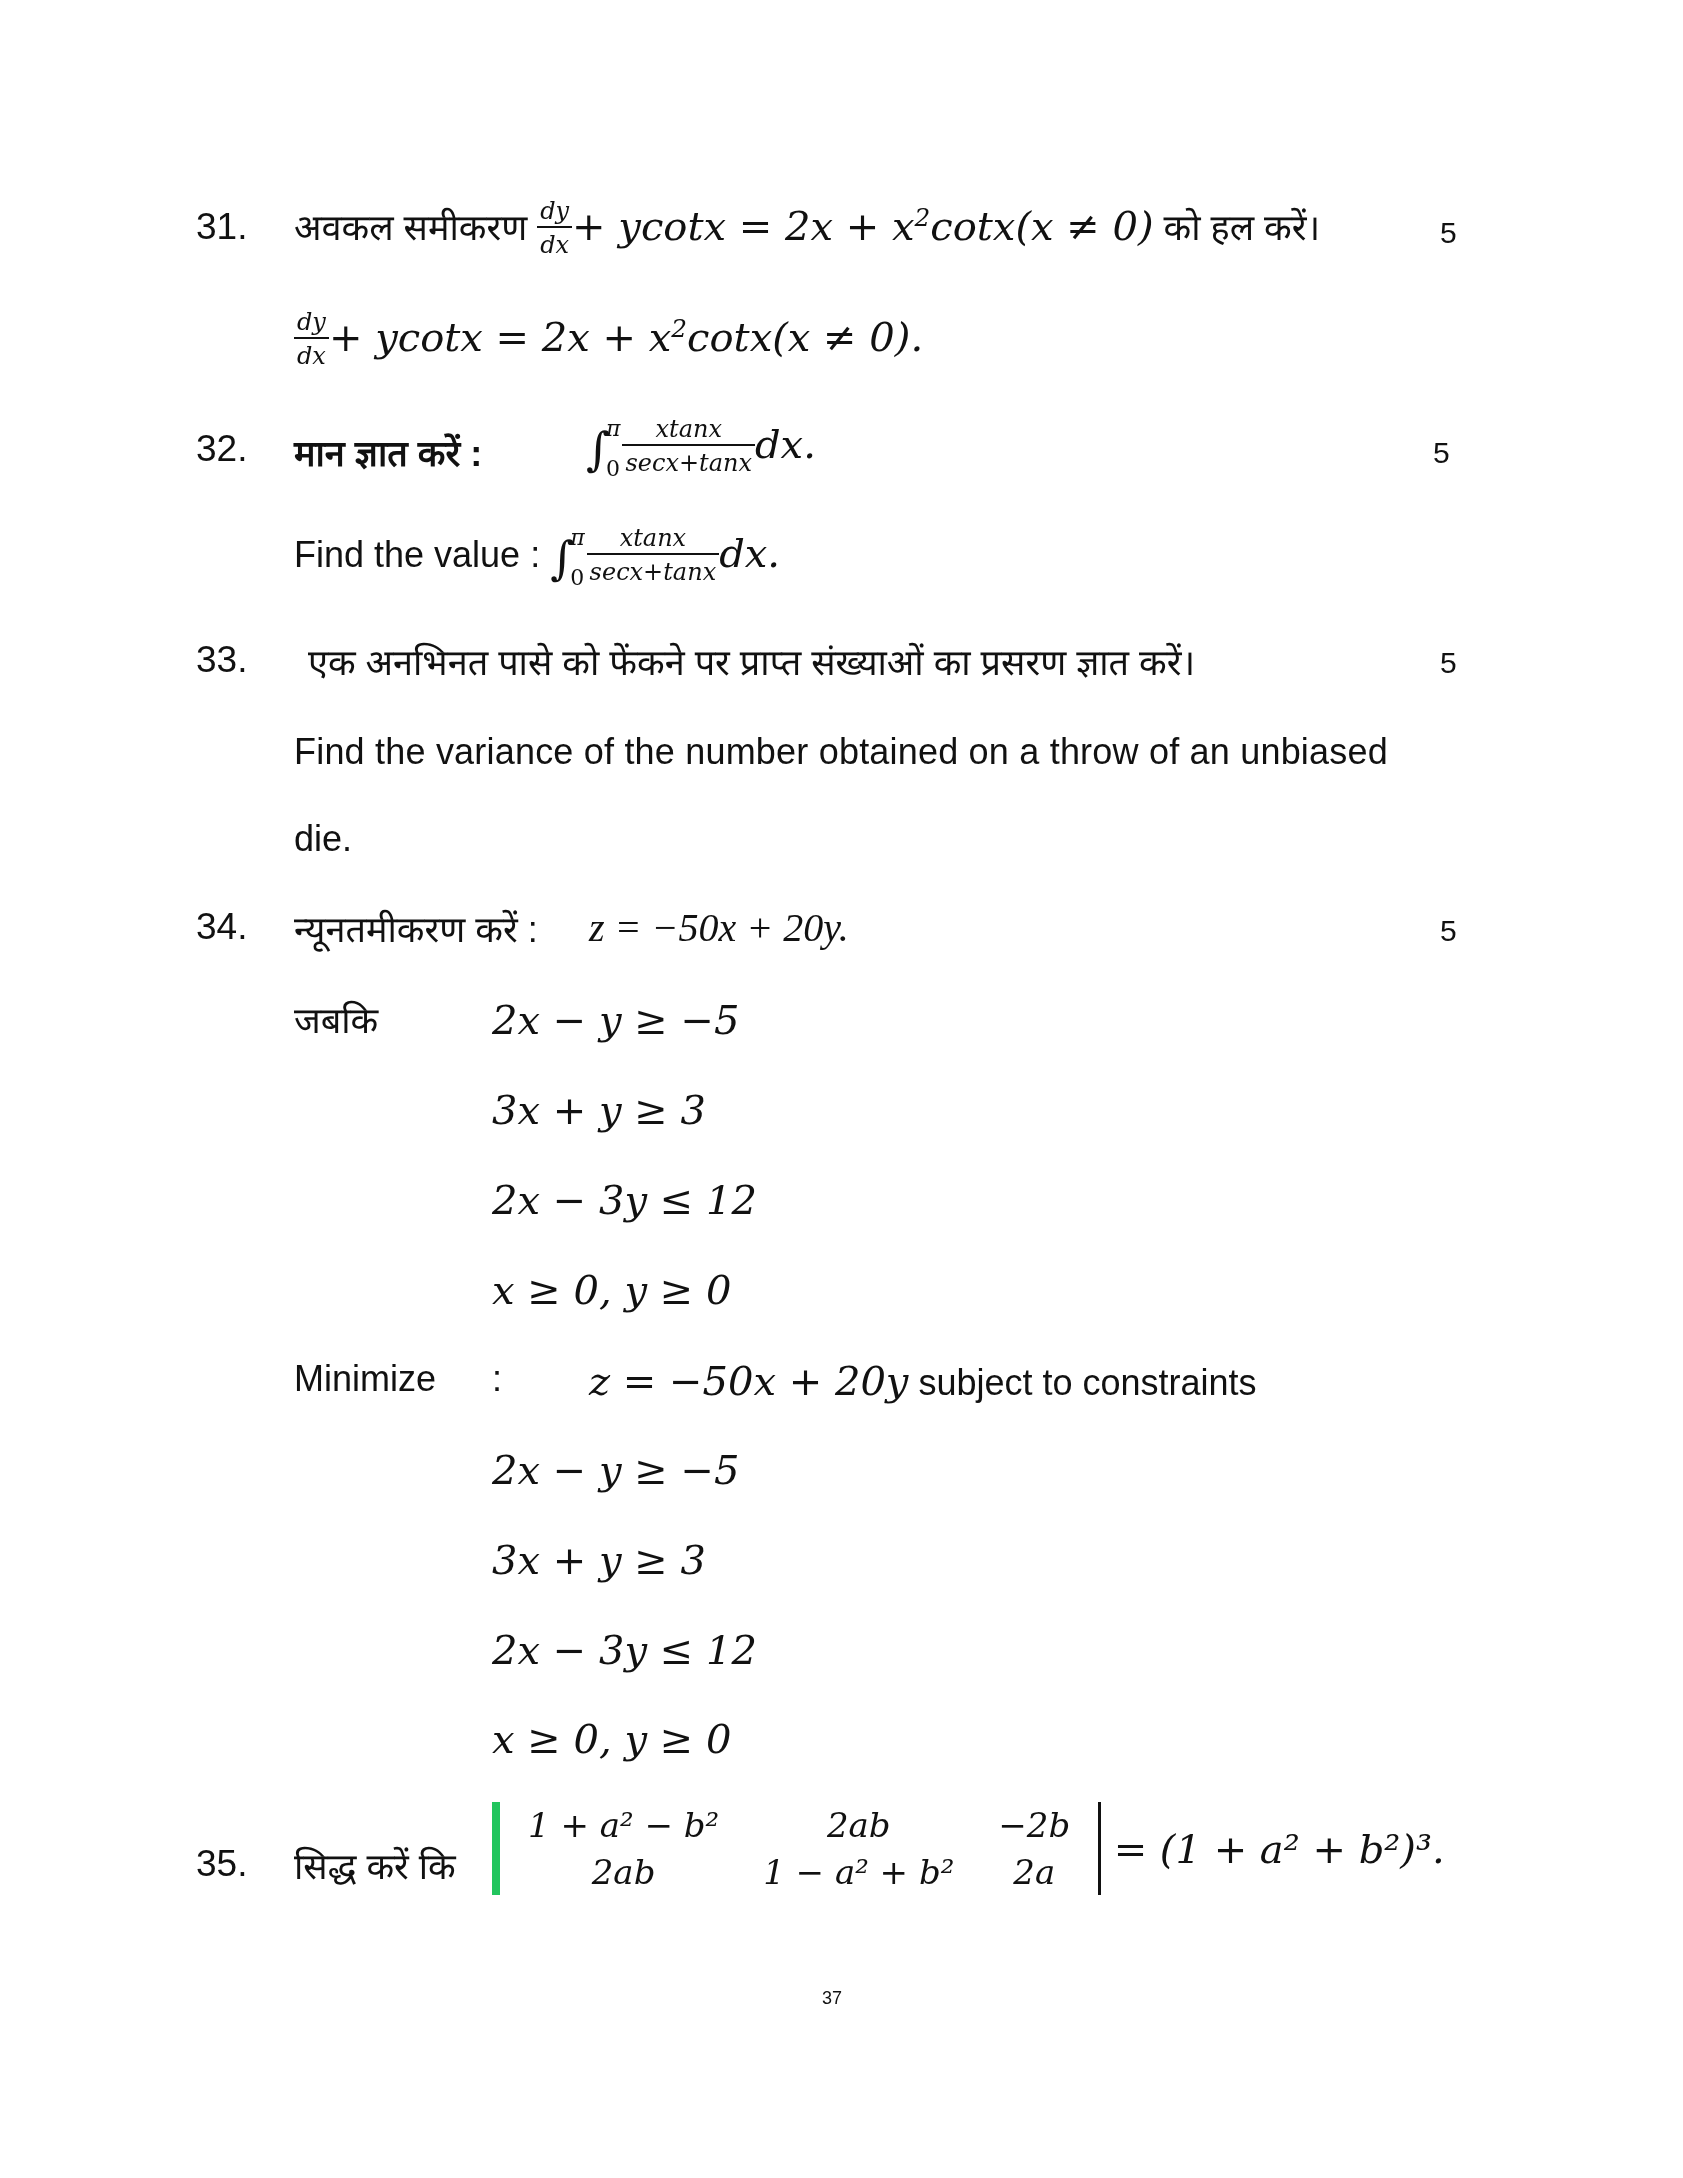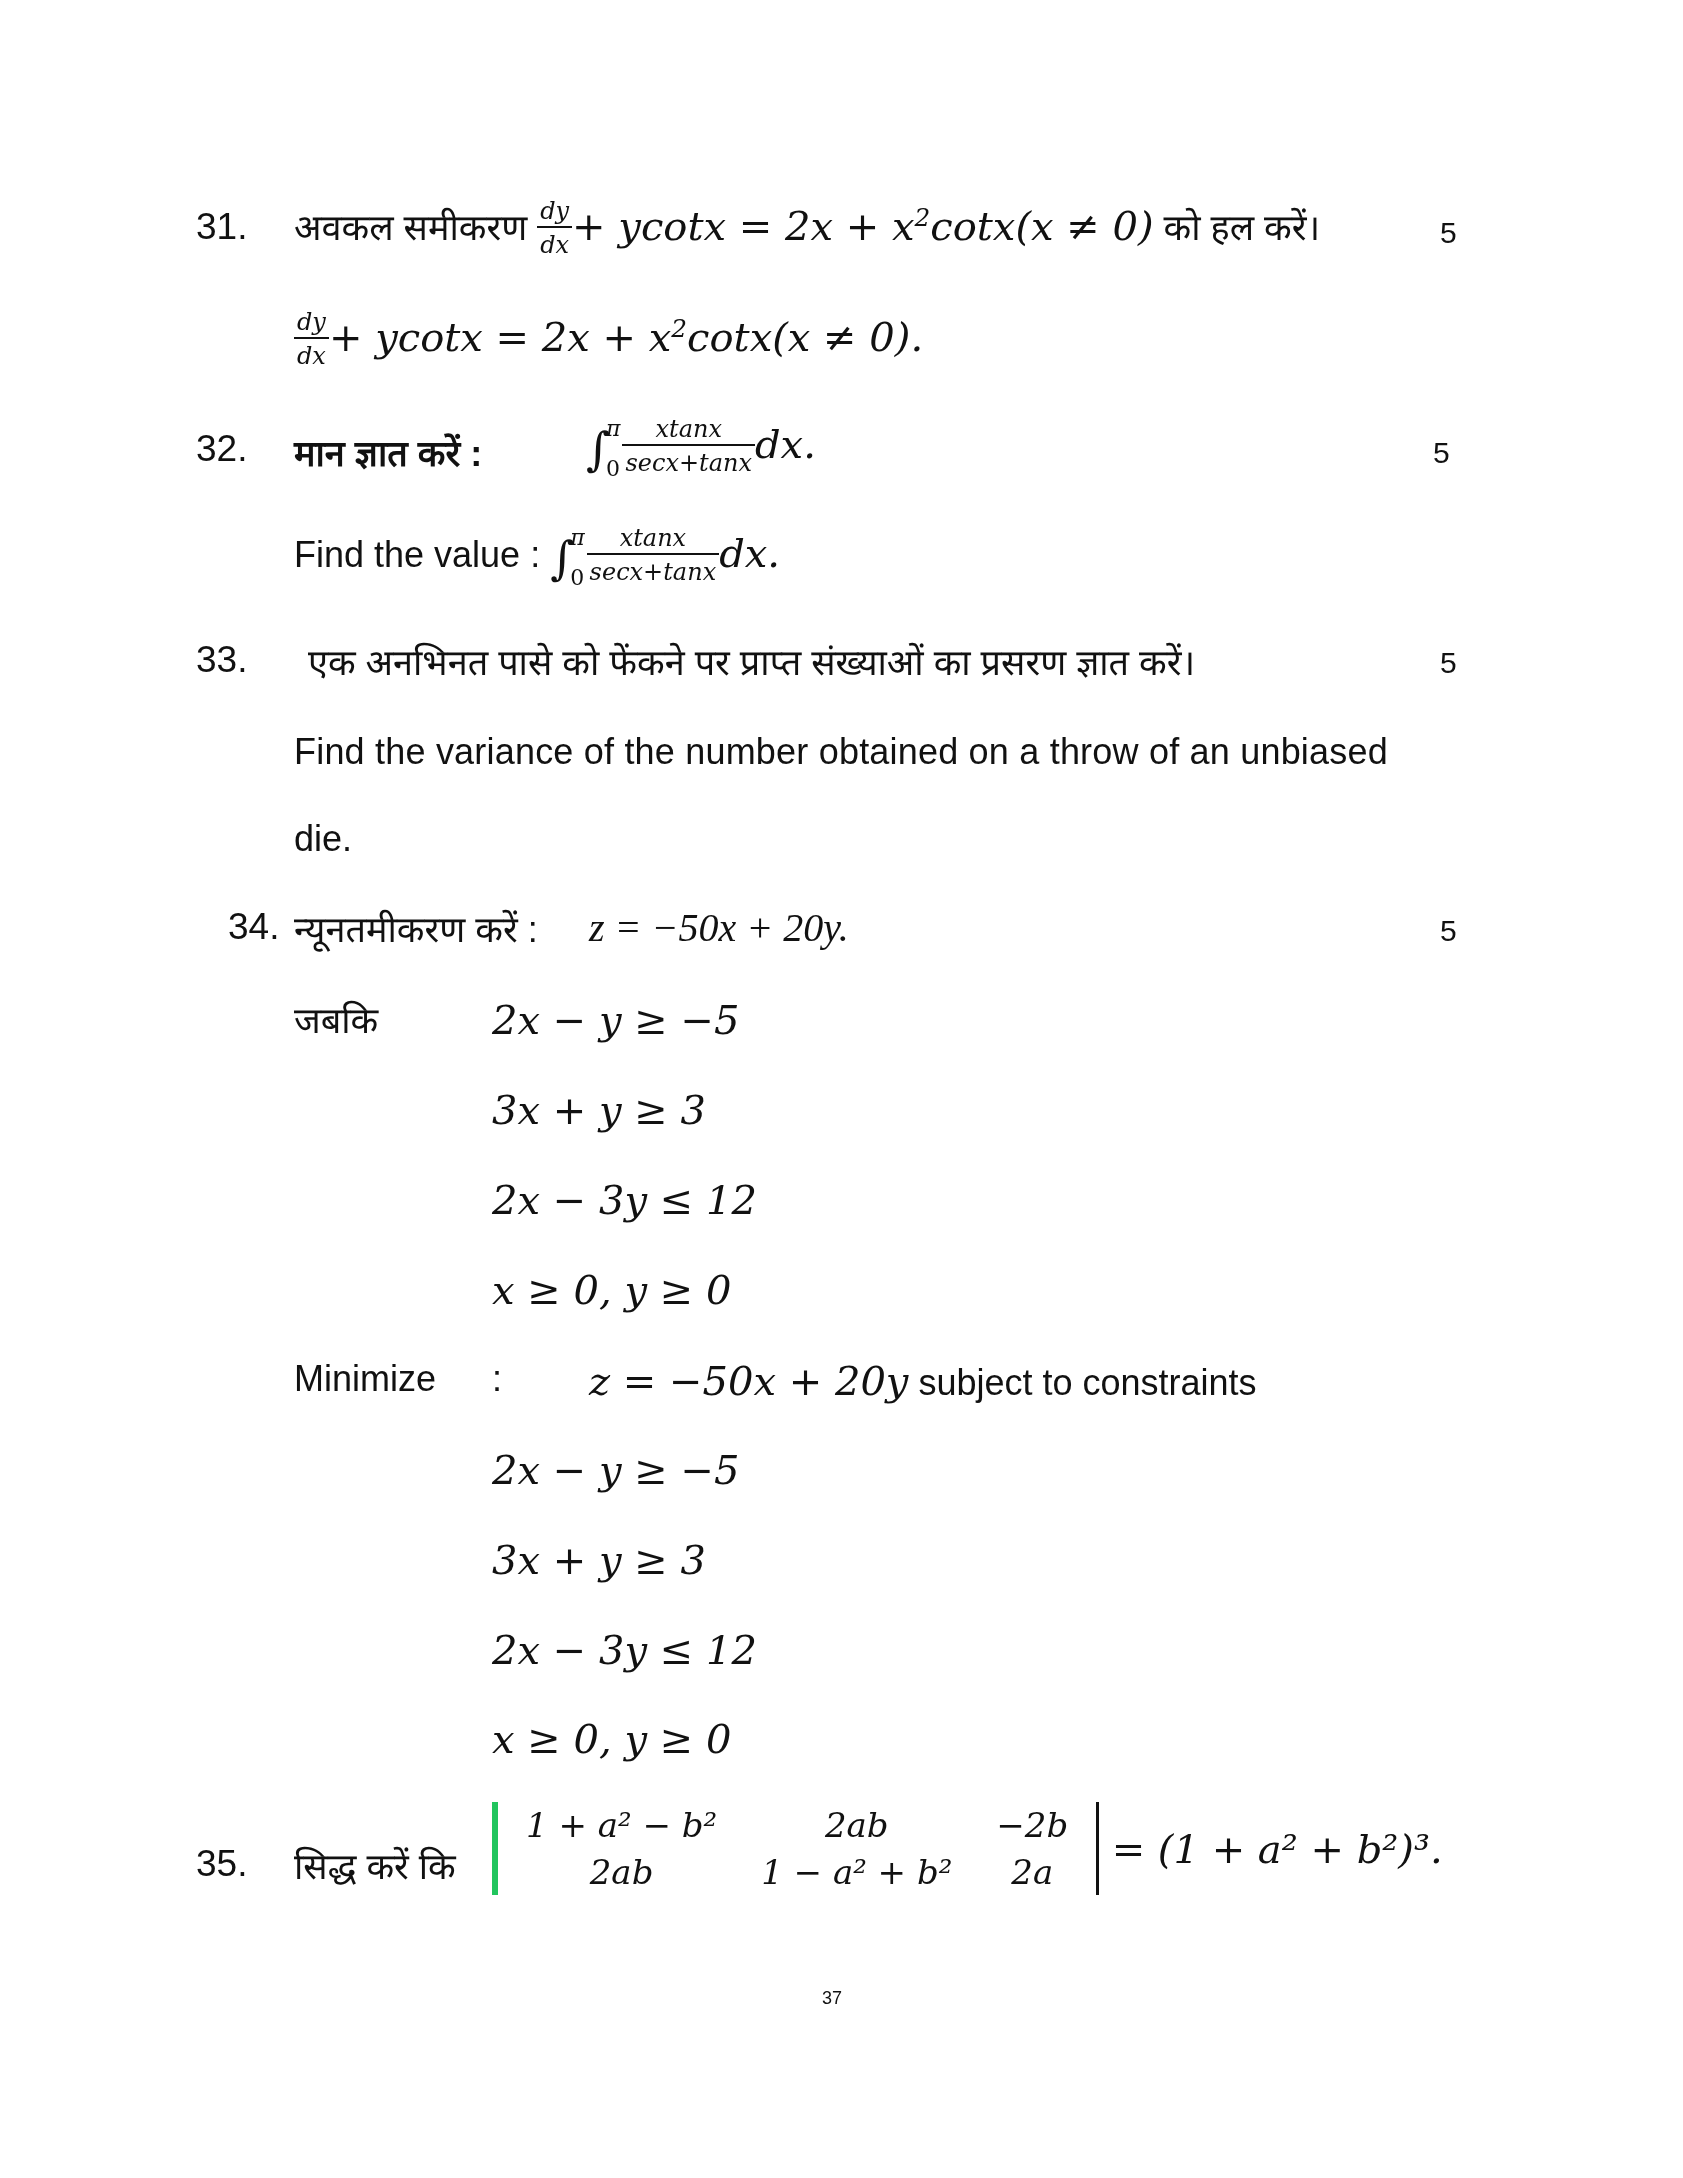--- a/index.html
+++ b/index.html
@@ -11,21 +11,21 @@
   .math { font-family:"DejaVu Serif", serif; font-style:italic; font-size:40px; }
   .frac { display:inline-block; vertical-align:middle; text-align:center; font-family:"DejaVu Serif", serif; font-style:italic; }
   .frac .num { display:block; padding:0 3px; border-bottom:2.5px solid #111; line-height:1.15; }
   .frac .den { display:block; padding:4px 3px; line-height:1.15; }
   .frac.small { font-size:24px; }
   .integral { font-family:"DejaVu Serif", serif; font-size:46px; display:inline-block; vertical-align:middle; position:relative; }
   .limits { display:inline-block; vertical-align:middle; font-family:"DejaVu Serif", serif; font-size:22px; line-height:1; margin-left:-4px; margin-right:2px; }
   .limits span { display:block; }
   .limits .upper { font-style:italic; margin-bottom:18px; }
   sup { font-size:0.62em; vertical-align:super; line-height:0; }
-  .det { display:inline-block; vertical-align:middle; border-left:6px solid #22c55e; border-right:3px solid #111; padding:0 6px; }
+  .det { display:inline-block; vertical-align:middle; border-left:8px solid #22c55e; border-right:3px solid #111; padding:0 6px; }
   .det table { border-collapse:collapse; font-family:"DejaVu Serif", serif; font-style:italic; font-size:34px; }
   .det td { text-align:center; padding:2px 22px; line-height:1.25; }
   .pagenum { font-size:18px; left:822px; font-family:"Liberation Sans", sans-serif; }
 </style>
 </head>
 <body>
 
 <div class="abs qnum" style="top:206px;">31.</div>
 <div class="abs txt" style="left:294px; top:198px;">
   <span>अवकल समीकरण</span>
@@ -47,21 +47,21 @@
   <span>Find the value :</span>
   <span class="integral">∫</span><span class="limits"><span class="upper">π</span><span>0</span></span><span class="frac small"><span class="num">xtanx</span><span class="den">secx+tanx</span></span><span class="math">dx.</span>
 </div>
 
 <div class="abs qnum" style="top:639px;">33.</div>
 <div class="abs txt" style="left:308px; top:637px;">एक अनभिनत पासे को फेंकने पर प्राप्त संख्याओं का प्रसरण ज्ञात करें।</div>
 <div class="abs marks" style="top:646px;">5</div>
 <div class="abs txt" style="left:294px; top:731px; letter-spacing:0.2px;">Find the variance of the number obtained on a throw of an unbiased</div>
 <div class="abs txt" style="left:294px; top:818px;">die.</div>
 
-<div class="abs qnum" style="top:906px;margin-left:32px;">34.</div>
+<div class="abs qnum" style="top:906px;">34.</div>
 <div class="abs txt" style="left:294px; top:904px;">न्यूनतमीकरण करें :</div>
 <div class="abs math" style="left:589px; top:904px;font-family:Liberation Serif, serif;">z = −50x + 20y.</div>
 <div class="abs marks" style="top:914px;">5</div>
 <div class="abs txt" style="left:294px; top:995px;">जबकि</div>
 <div class="abs math" style="left:492px; top:997px;">2x − y ≥ −5</div>
 <div class="abs math" style="left:492px; top:1087px;">3x + y ≥ 3</div>
 <div class="abs math" style="left:492px; top:1177px;">2x − 3y ≤ 12</div>
 <div class="abs math" style="left:492px; top:1267px;">x ≥ 0, y ≥ 0</div>
 
 <div class="abs txt" style="left:294px; top:1358px;">Minimize</div>

